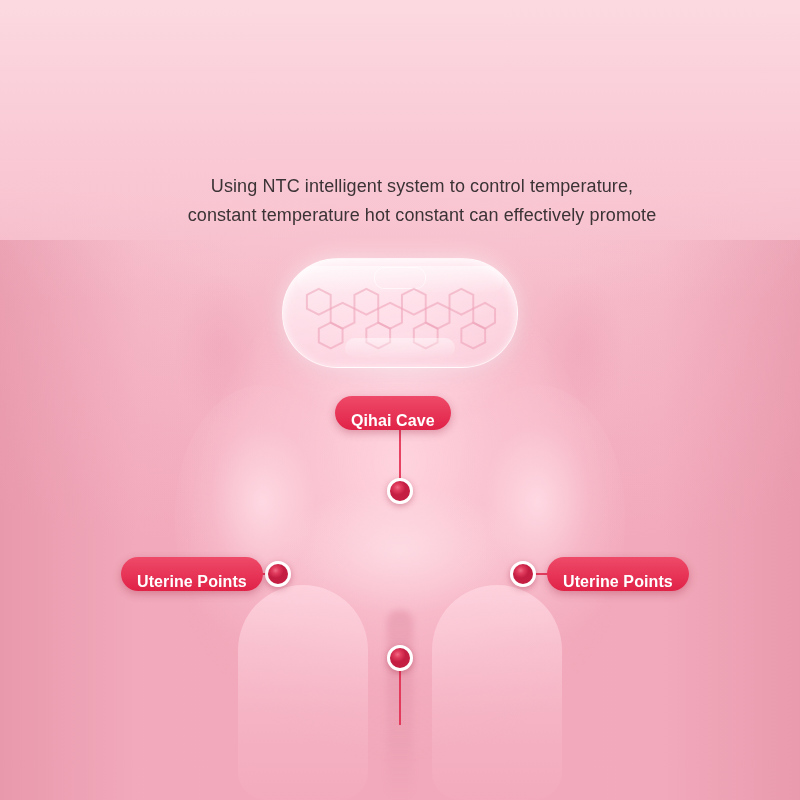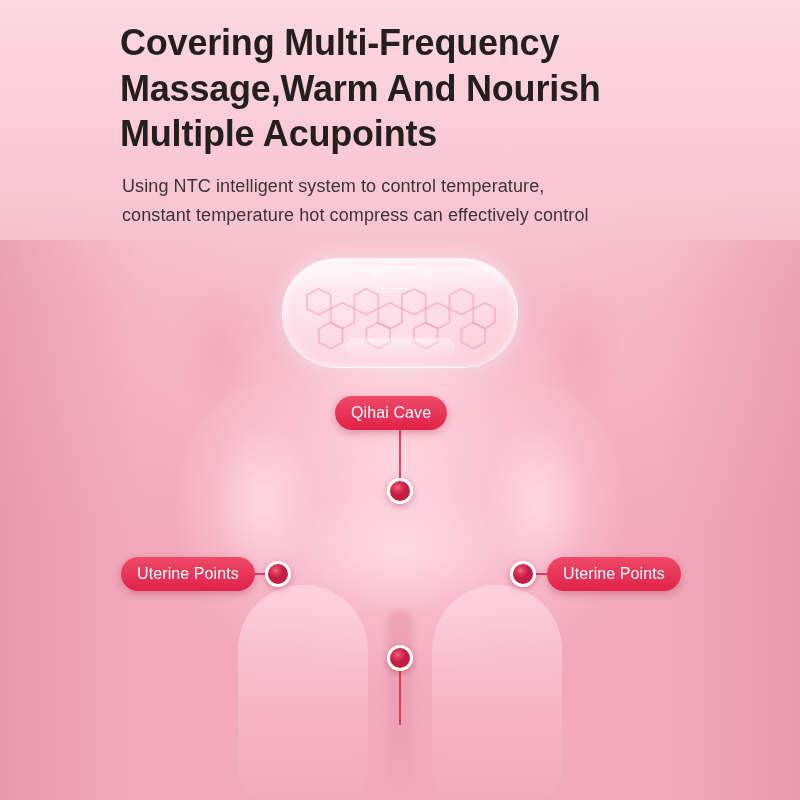--- a/index.html
+++ b/index.html
@@ -126,28 +126,28 @@
   
   .dot {
     position: absolute;
     width: 26px; height: 26px; border-radius: 50%;
     background: radial-gradient(40% 38% at 38% 32%, #f06a84 0%, #e03a5c 45%, #c41f43 100%);
     border: 3px solid #ffffff;
     box-shadow: 0 2px 6px rgba(150,20,50,0.35);
   }
   .pill {
     position: absolute;
-    display: flex; align-items: center; justify-content: center;
+    display: flex; align-items: flex-end; justify-content: center;
     height: 34px;
     padding: 0 16px;
     border-radius: 17px;
     background: linear-gradient(180deg, #ef4a69 0%, #e02247 100%);
     color: #ffffff;
     font-size: 16px;
-    font-weight: 400;
+    font-weight: 700;
     white-space: nowrap;
     box-shadow: 0 3px 9px rgba(150,20,50,0.30);
     letter-spacing: 0.1px;
   }
   .connector {
     position: absolute;
     background: rgba(224,34,71,0.82);
   }
 
   
@@ -178,21 +178,21 @@
     letter-spacing: -0.2px;
   }
   .subcopy {
     position: absolute;
     left: 122px; top: 172px; width: 600px;
     color: #3b3336;
     font-size: 18px;
     line-height: 1.62;
     letter-spacing: 0.1px;
   }
-  .subcopy div { white-space: nowrap; }
+  .subcopy div { white-space: nowrap; text-align: center; }
   .headline div { white-space: nowrap; }
 </style>
 </head>
 <body>
 
 <div id="poster">
 
   <div class="bg-base"></div>
   <div class="bg-top-light"></div>
   <div class="bg-vignette-left"></div>
@@ -247,24 +247,19 @@
 
   <div class="connector" id="line-uterine-right"></div>
   <div class="dot" id="dot-uterine-right"></div>
   <div class="pill" id="pill-uterine-right">
     <span>Uterine Points</span>
   </div>
 
   <div class="connector" id="line-guanyuan"></div>
   <div class="dot" id="dot-guanyuan"></div>
 
-  <div class="headline">
-    <div>Covering Multi-Frequency</div>
-    <div>Massage,Warm And Nourish</div>
-    <div>Multiple Acupoints</div>
-  </div>
 
   <div class="subcopy">
     <div>Using NTC intelligent system to control temperature,</div>
-    <div>constant temperature hot compress can effectively control</div>
+    <div>constant temperature hot constant can effectively promote</div>
   </div>
 
 </div>
 
 </body></html>

